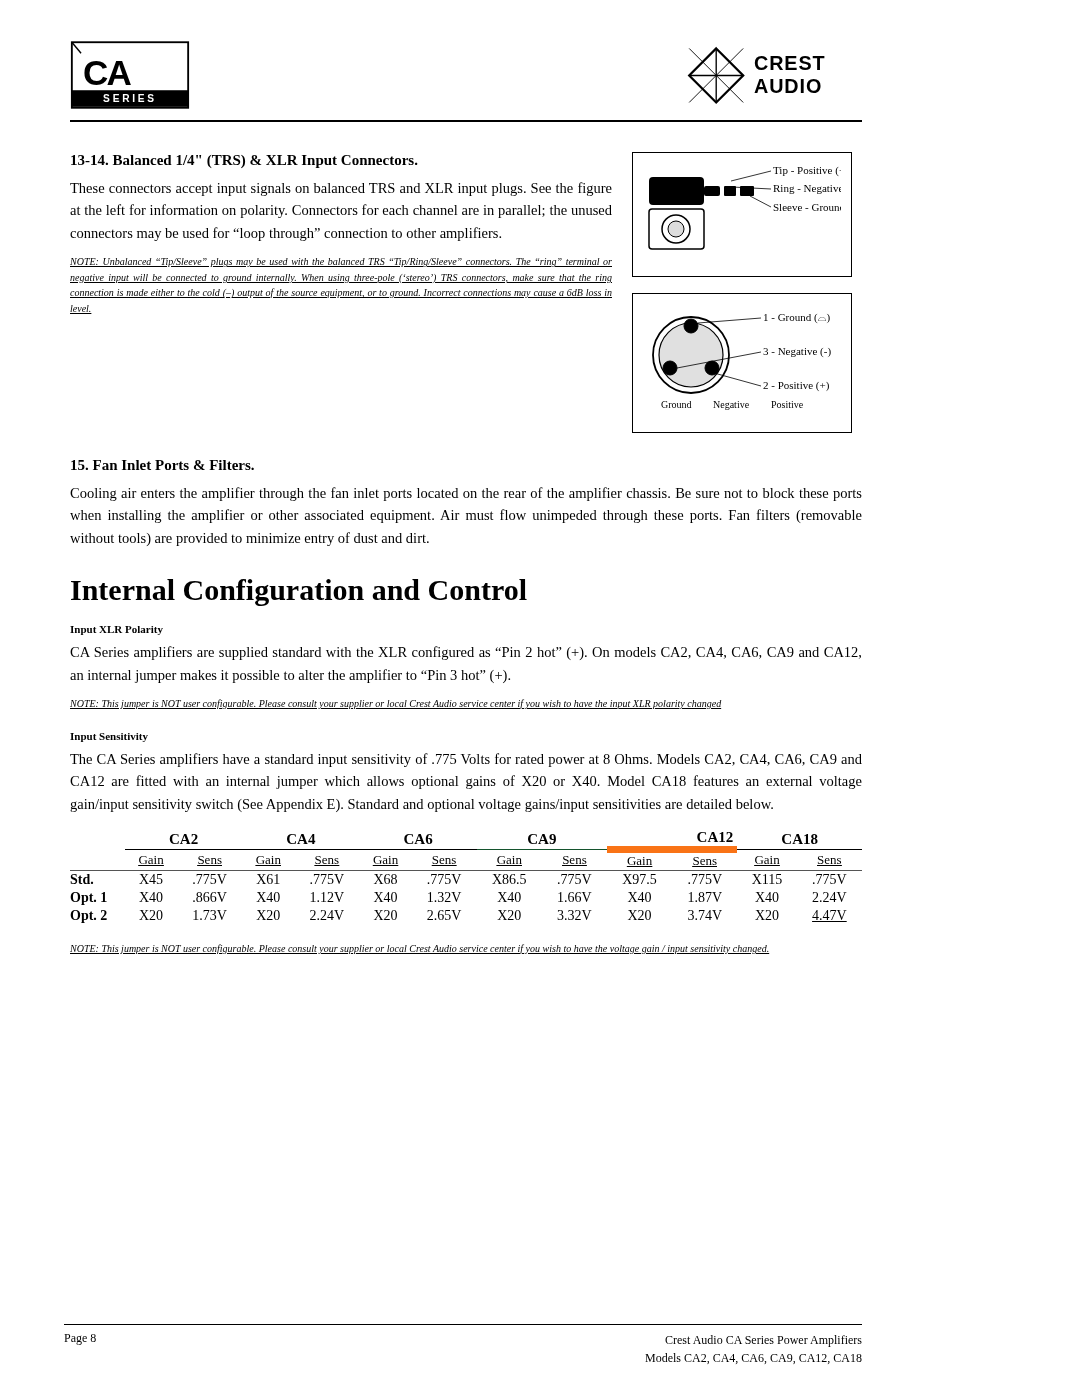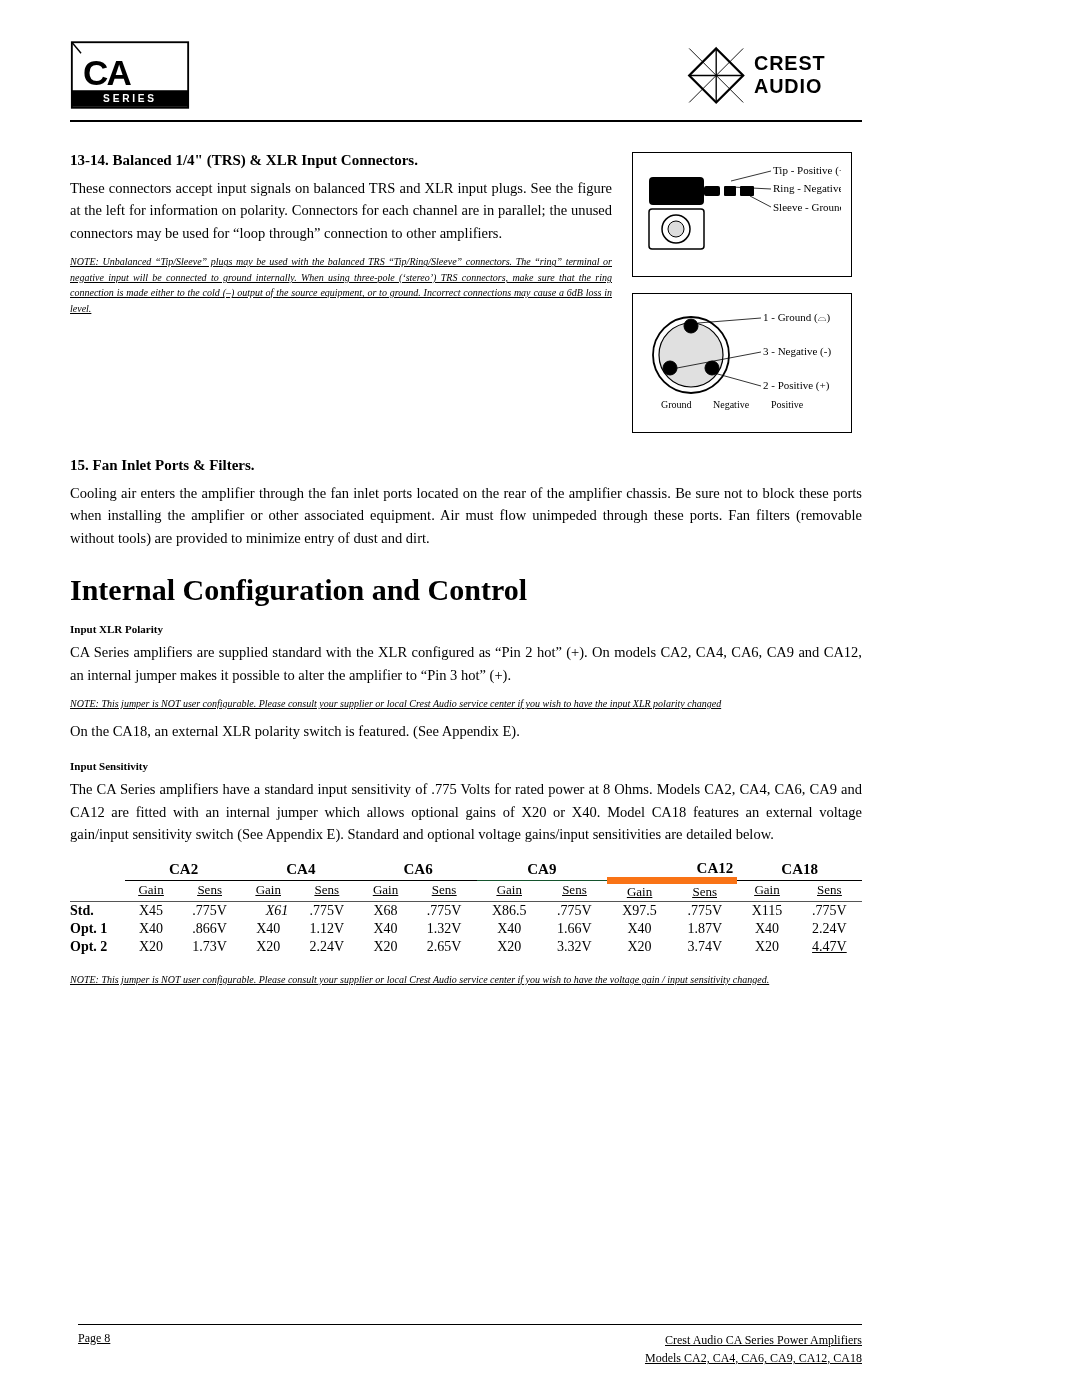--- a/index.html
+++ b/index.html
@@ -115,29 +115,28 @@
       text-align: left;
       padding-left: 0;
       width: 50px;
       font-family: Liberation Serif, serif;
     }
 
     
     .footer {
       position: absolute;
       bottom: 30px;
-      left: 78px;
+      left: 64px;
       right: 70px;
       border-top: 1px solid #000;
       padding-top: 6px;
       display: flex;
       justify-content: space-between;
       align-items: flex-start;
       font-size: 12px;
-      text-decoration: underline;
     }
     .footer-right {
       text-align: right;
       font-size: 12px;
       line-height: 1.5;
     }
 
     
     .diagram-box {
       border: 1px solid #000;
@@ -271,21 +270,20 @@
     <div class="section-heading">15. Fan Inlet Ports &amp; Filters.</div>
     <div class="section-body">Cooling air enters the amplifier through the fan inlet ports located on the rear of the amplifier chassis. Be sure not to block these ports when installing the amplifier or other associated equipment. Air must flow unimpeded through these ports. Fan filters (removable without tools) are provided to minimize entry of dust and dirt.</div>
   </div>
 
   <div class="main-title">Internal Configuration and Control</div>
 
   <div class="section">
     <div class="sub-heading">Input XLR Polarity</div>
     <div class="section-body" style="margin-bottom:8px;">CA Series amplifiers are supplied standard with the XLR configured as “Pin 2 hot” (+). On models CA2, CA4, CA6, CA9 and CA12, an internal jumper makes it possible to alter the amplifier to “Pin 3 hot” (+).</div>
     <div class="italic-note" style="margin-bottom:8px;">NOTE: This jumper is NOT user configurable. Please consult your supplier or local Crest Audio service center if you wish to have the input XLR polarity changed</div>
-    <div class="section-body">On the CA18, an external XLR polarity switch is featured. (See Appendix E).</div>
   </div>
 
   <div class="section">
     <div class="sub-heading">Input Sensitivity</div>
     <div class="section-body" style="margin-bottom:10px;">The CA Series amplifiers have a standard input sensitivity of .775 Volts for rated power at 8 Ohms. Models CA2, CA4, CA6, CA9 and CA12 are fitted with an internal jumper which allows optional gains of X20 or X40. Model CA18 features an external voltage gain/input sensitivity switch (See Appendix E). Standard and optional voltage gains/input sensitivities are detailed below.</div>
 
     <div class="sensitivity-table-wrapper">
       <table class="sensitivity-table">
         <thead>
           <tr class="tbl-top-header">
@@ -312,21 +310,21 @@
             <td style="text-align:center;"><span class="tbl-subhdr">Gain</span></td>
             <td style="text-align:center;"><span class="tbl-subhdr">Sens</span></td>
           </tr>
         </thead>
         <tbody>
 
           <tr class="tbl-data">
             <td class="row-label"><strong>Std.</strong></td>
             <td style="text-align:center;">X45</td>
             <td style="text-align:center;">.775V</td>
-            <td style="font-style:italic;">X61</td>
+            <td style="text-align:center;">X61</td>
             <td style="text-align:center;">.775V</td>
             <td style="text-align:center;">X68</td>
             <td style="text-align:center;">.775V</td>
             <td style="text-align:center;">X86.5</td>
             <td style="text-align:center;">.775V</td>
             <td style="text-align:center;">X97.5</td>
             <td style="text-align:center;">.775V</td>
             <td style="text-align:center;">X115</td>
             <td style="text-align:center;">.775V</td>
           </tr>

